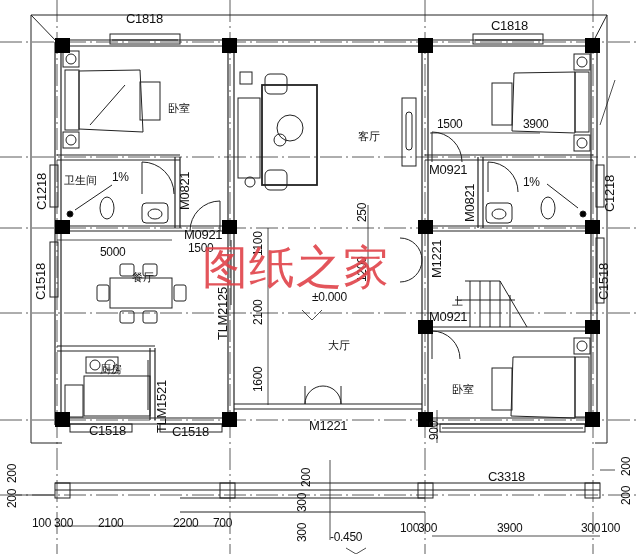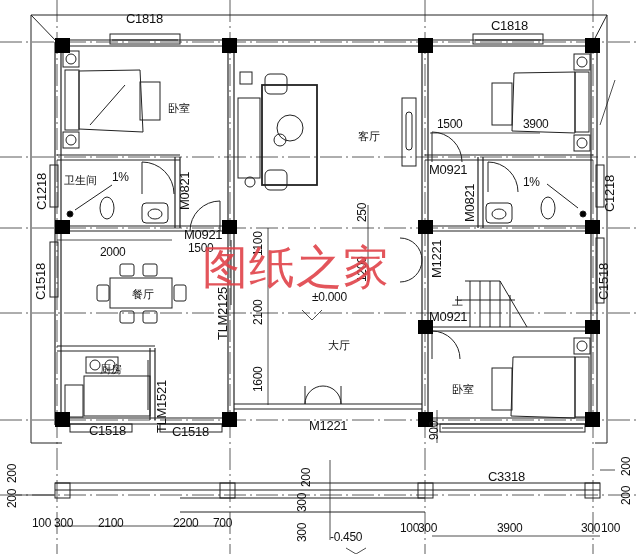--- a/index.html
+++ b/index.html
@@ -245,21 +245,21 @@
     <rect x="418" y="412" width="15" height="15"></rect>
     <rect x="585" y="412" width="15" height="15"></rect>
   </g>
 </svg>
 
 <span class="lbl room" style="left:168px;top:103px">卧室</span>
 <span class="lbl room" style="left:358px;top:131px">客厅</span>
 <span class="lbl room" style="left:64px;top:175px">卫生间</span>
 <span class="lbl dim" style="left:112px;top:171px">1%</span>
 <span class="lbl dim" style="left:523px;top:176px">1%</span>
-<span class="lbl room" style="left:132px;top:289px">餐厅</span>
+<span class="lbl room" style="left:132px;top:272px">餐厅</span>
 <span class="lbl room" style="left:328px;top:340px">大厅</span>
 <span class="lbl room" style="left:100px;top:364px">厨房</span>
 <span class="lbl room" style="left:452px;top:384px">卧室</span>
 <span class="lbl room" style="left:452px;top:296px">上</span>
 
 <span class="lbl code" style="left:126px;top:12px">C1818</span>
 <span class="lbl code" style="left:491px;top:19px">C1818</span>
 <span class="lbl code vert" style="left:35px;top:210px">C1218</span>
 <span class="lbl code vert" style="left:34px;top:300px">C1518</span>
 <span class="lbl code vert" style="left:603px;top:212px">C1218</span>
@@ -271,21 +271,21 @@
 <span class="lbl code vert" style="left:178px;top:210px">M0821</span>
 <span class="lbl code vert" style="left:463px;top:222px">M0821</span>
 <span class="lbl code" style="left:184px;top:228px">M0921</span>
 <span class="lbl code" style="left:429px;top:163px">M0921</span>
 <span class="lbl code" style="left:429px;top:310px">M0921</span>
 <span class="lbl code vert" style="left:430px;top:278px">M1221</span>
 <span class="lbl code" style="left:309px;top:419px">M1221</span>
 <span class="lbl code vert" style="left:216px;top:340px">TLM2125</span>
 <span class="lbl code vert" style="left:155px;top:433px">TLM1521</span>
 
-<span class="lbl dim" style="left:100px;top:246px">2000</span>
+<span class="lbl dim" style="left:100px;top:246px">5000</span>
 <span class="lbl dim" style="left:188px;top:242px">1500</span>
 <span class="lbl dim" style="left:437px;top:118px">1500</span>
 <span class="lbl dim" style="left:523px;top:118px">3900</span>
 <span class="lbl dim vert" style="left:252px;top:256px">1100</span>
 <span class="lbl dim vert" style="left:252px;top:325px">2100</span>
 <span class="lbl dim vert" style="left:252px;top:392px">1600</span>
 <span class="lbl dim vert" style="left:356px;top:222px">250</span>
 <span class="lbl dim vert" style="left:356px;top:282px">1200</span>
 <span class="lbl dim vert" style="left:428px;top:440px">900</span>
 <span class="lbl dim vert" style="left:6px;top:483px">200</span>

